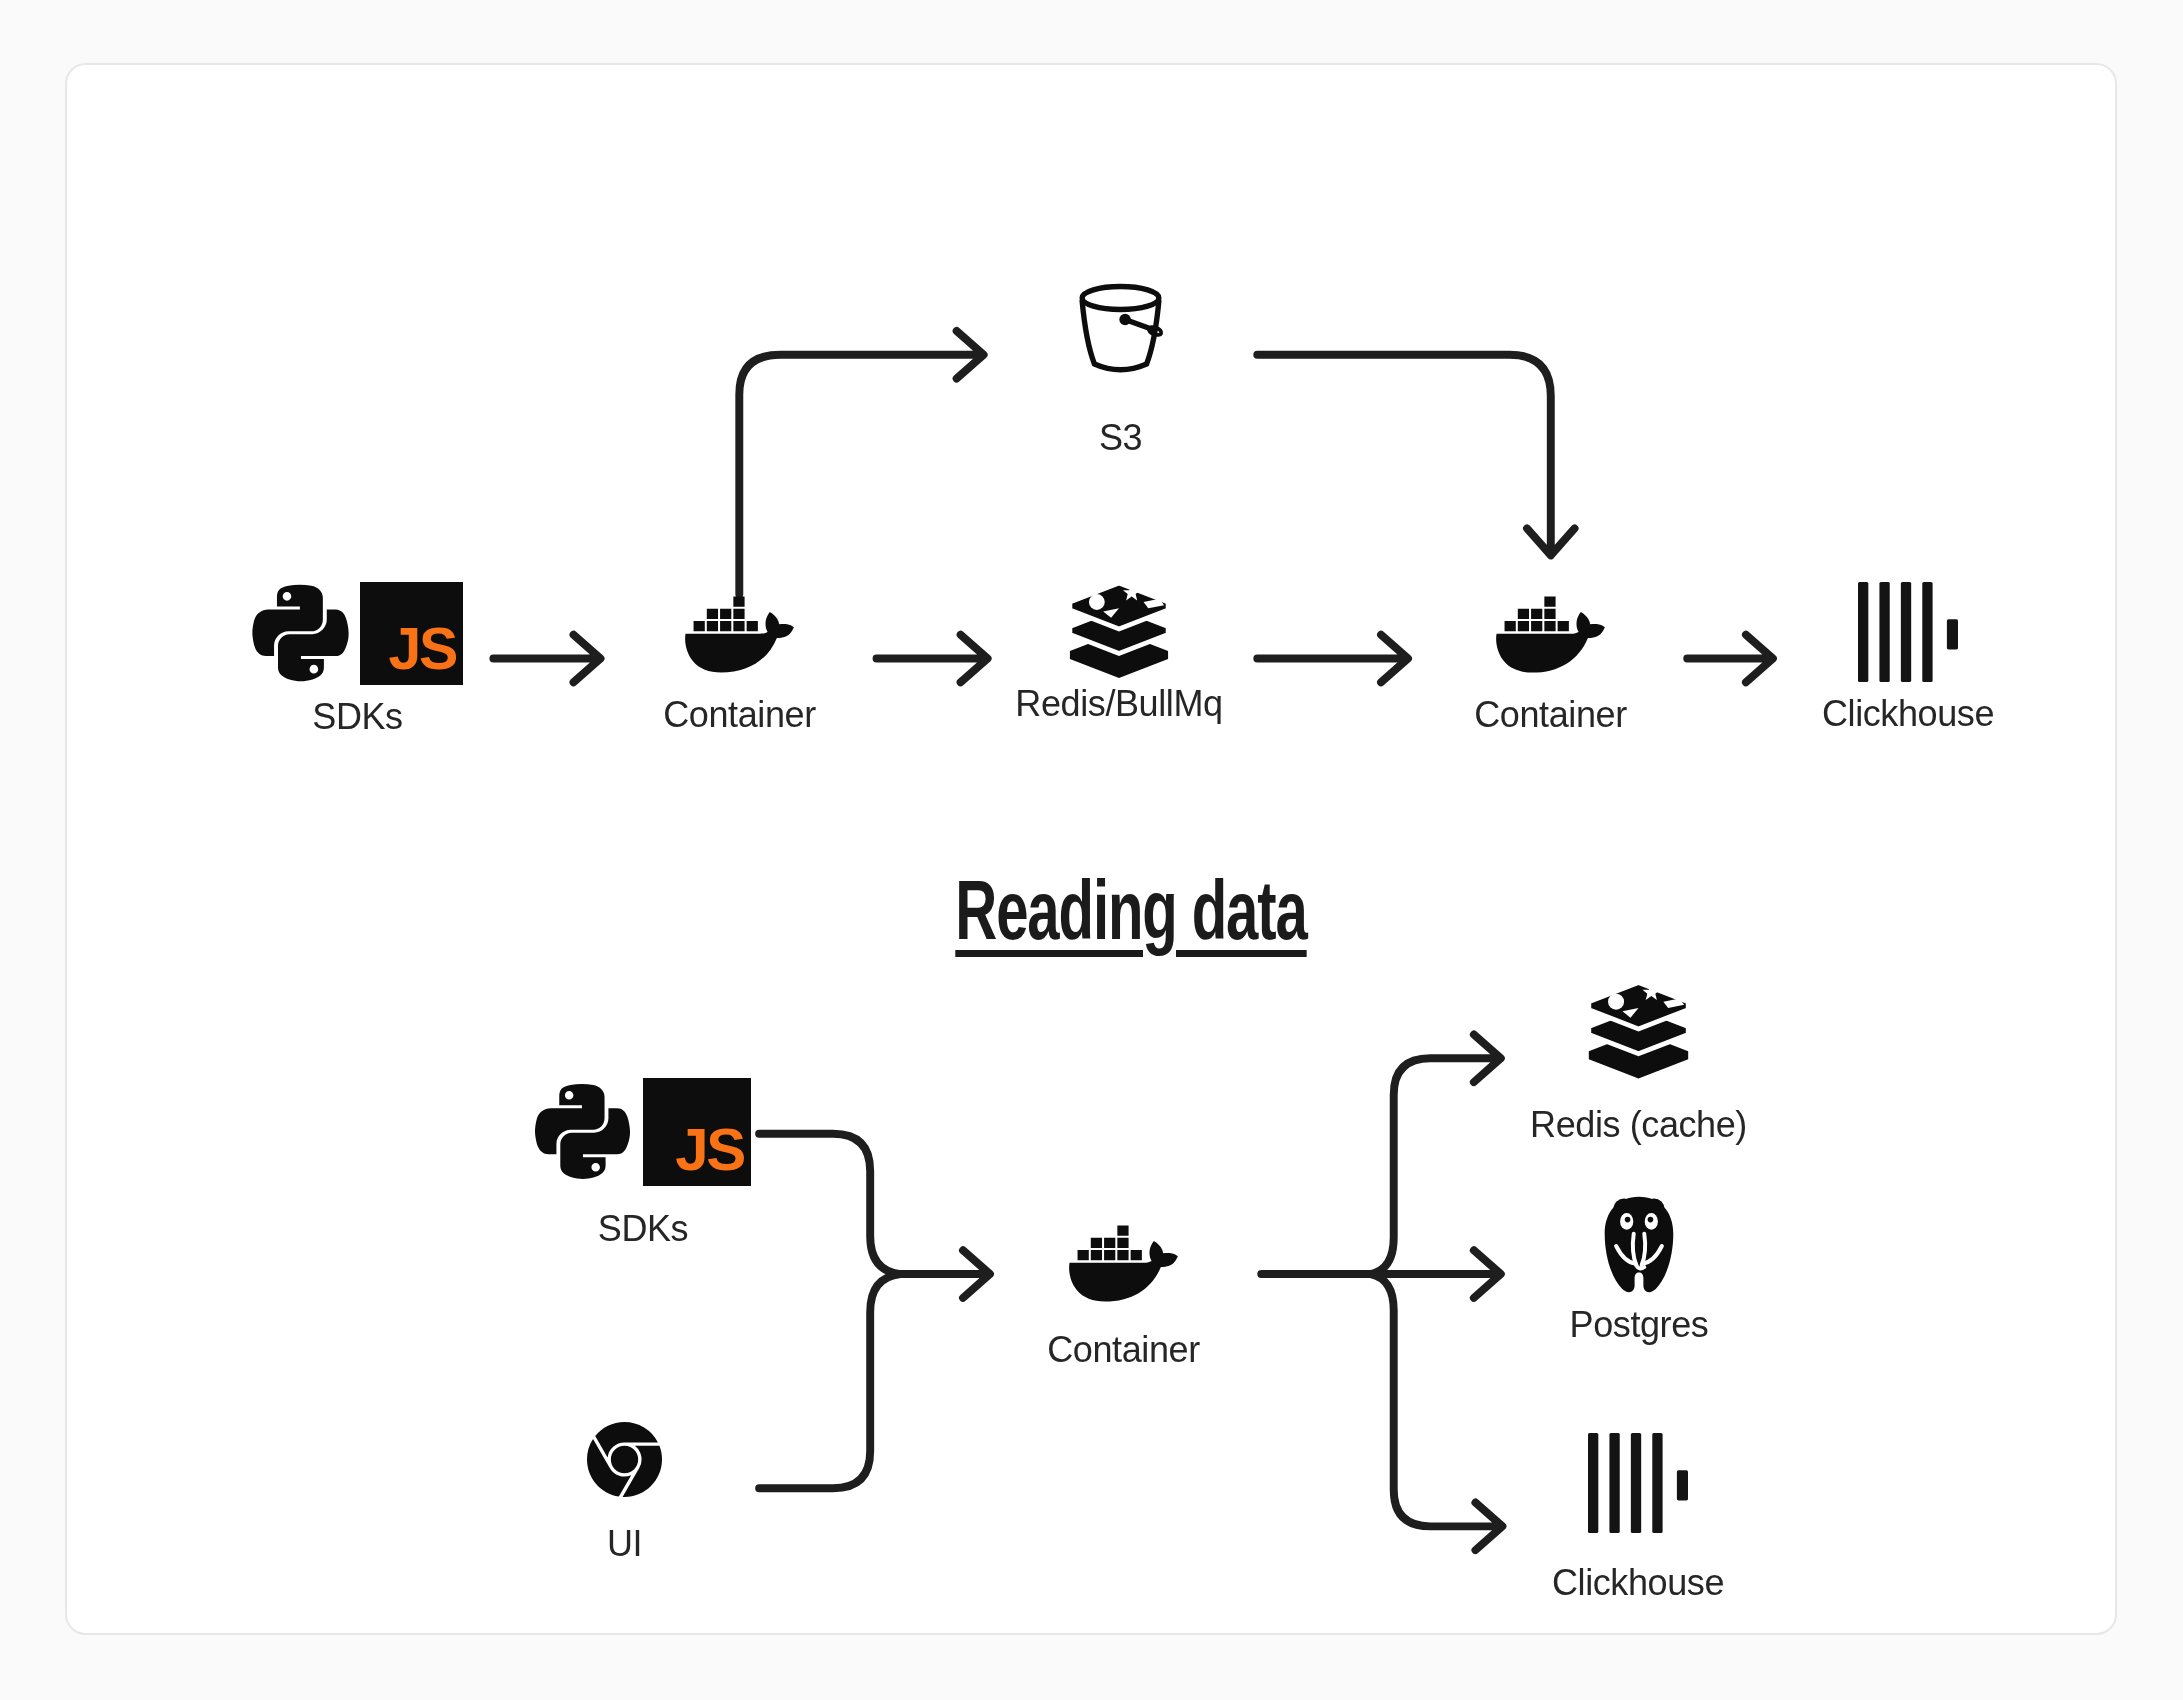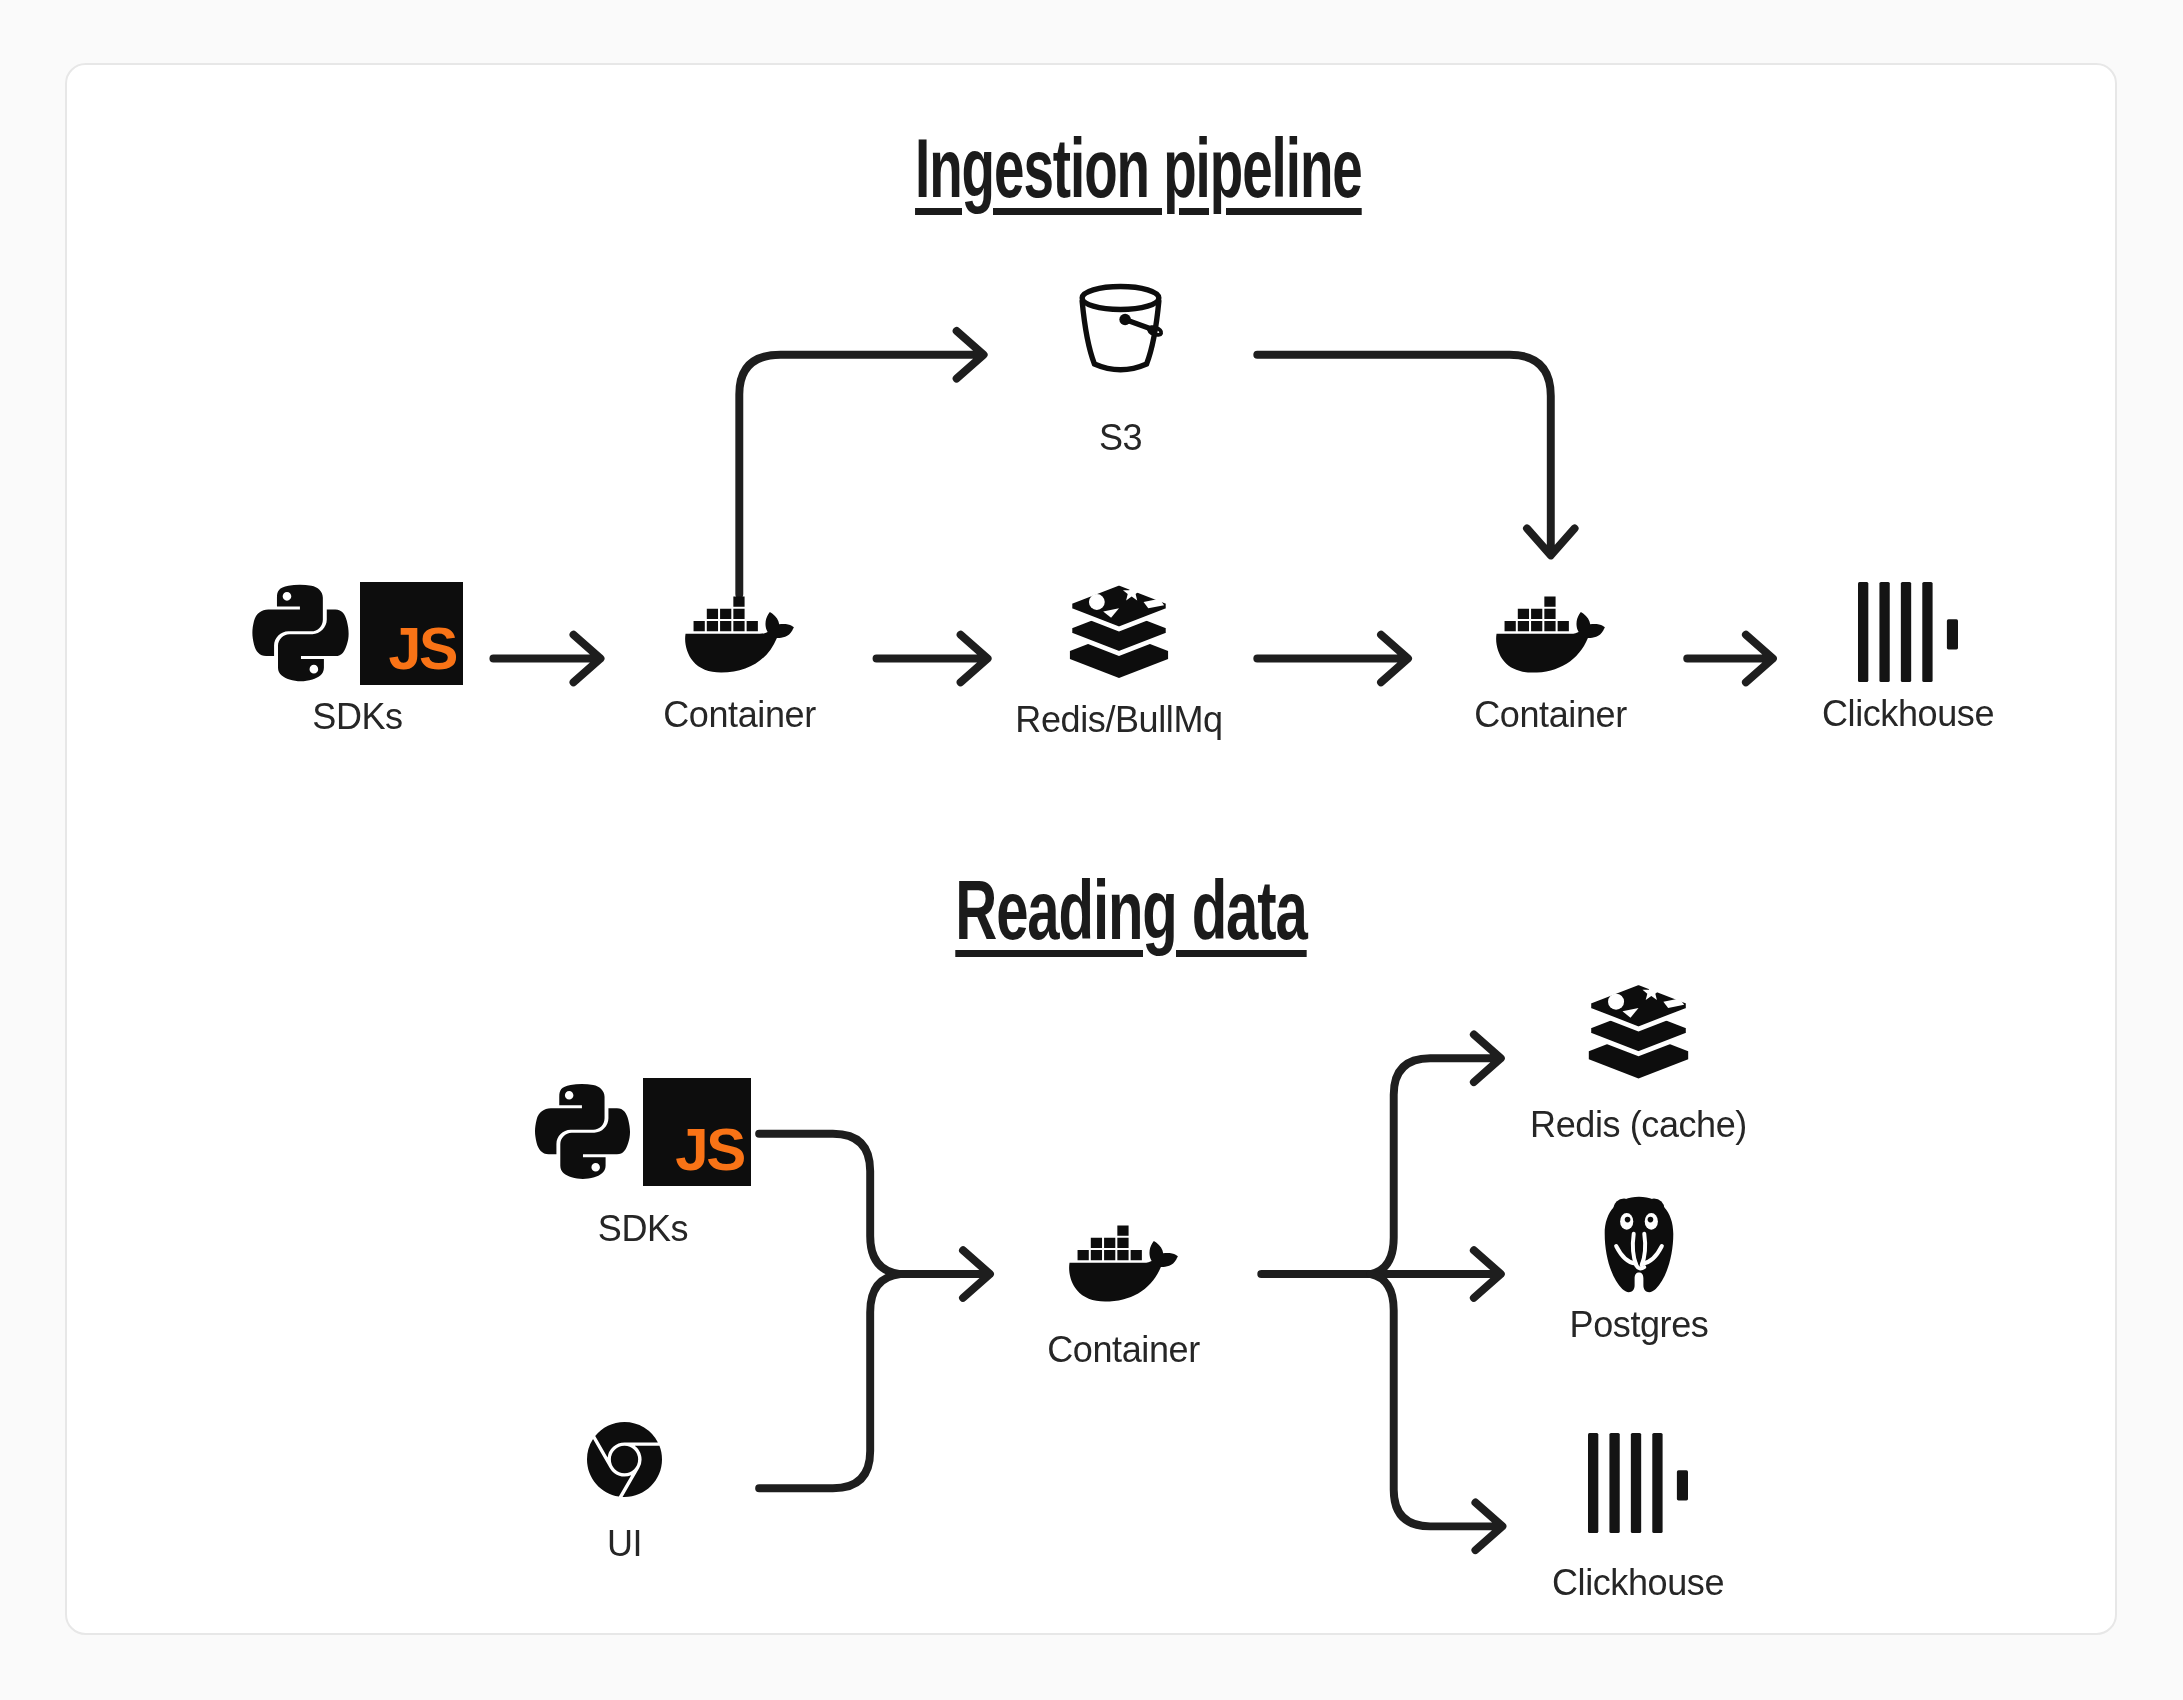--- a/index.html
+++ b/index.html
@@ -38,23 +38,20 @@
       <path d="M957,1429 H1050 Q1097,1429 1097,1476 V1558 Q1097,1602 1135,1606"></path>
       <path d="M957,1876 H1050 Q1097,1876 1097,1829 V1654 Q1097,1610 1135,1606"></path>
       <path d="M1128,1606 H1240 M1214,1576 L1248,1606 L1214,1636"></path>
       <path d="M1590,1606 H1732"></path>
       <path d="M1728,1606 Q1757,1600 1757,1560 V1380 Q1757,1334 1803,1334 H1884 M1858,1304 L1892,1334 L1858,1364"></path>
       <path d="M1728,1606 H1884 M1858,1576 L1892,1606 L1858,1636"></path>
       <path d="M1728,1606 Q1757,1612 1757,1652 V1878 Q1757,1924 1803,1924 H1886 M1860,1894 L1894,1924 L1860,1954"></path>
     </g>
   </svg>
 
-  <div class="section-title" style="left:742px;top:125px;">
-    <span class="t t-ing">Ingestion pipeline</span>
-  </div>
   <div class="section-title" style="left:734px;top:857px;margin-top:10px;">
     <span class="t t-read">Reading data</span>
   </div>
 
   <div class="node" style="left:248px;top:578px;width:219px;">
     <div class="icon-row" style="gap:11px;">
       <span>
         <svg width="97" height="110" viewBox="0 0 448 512" fill="#0d0d0d">
             <path d="M439.8 200.5c-7.7-30.9-22.3-54.2-53.4-54.2h-40.1v47.4c0 36.8-31.2 67.8-66.8 67.8H172.7c-29.2 0-53.4 25-53.4 54.3v101.8c0 29 25.2 46 53.4 54.3 33.8 9.9 66.3 11.7 106.8 0 26.9-7.8 53.4-23.5 53.4-54.3v-40.7H226.2v-13.6h160.2c31.1 0 42.6-21.7 53.4-54.2 11.2-33.5 10.7-65.7 0-108.6zM286.2 404c11.1 0 20.1 9.1 20.1 20.3 0 11.3-9 20.4-20.1 20.4-11 0-20.1-9.2-20.1-20.4.1-11.3 9.1-20.3 20.1-20.3zM167.8 248.1h106.8c29.7 0 53.4-24.5 53.4-54.3V91.9c0-29-24.4-50.7-53.4-55.6-35.8-5.9-74.7-5.6-106.8.1-45.2 8-53.4 24.7-53.4 55.6v40.7h106.9v13.6h-147c-31.1 0-58.3 18.7-66.8 54.2-9.8 40.7-10.2 66.1 0 108.6 7.6 31.6 25.7 54.2 56.8 54.2H101v-48.8c0-35.3 30.5-66.4 66.8-66.4zm-6.7-142.6c-11.1 0-20.1-9.1-20.1-20.3.1-11.3 9-20.4 20.1-20.4 11 0 20.1 9.2 20.1 20.4 0 11.2-9 20.3-20.1 20.3z"></path>
           </svg>
@@ -80,21 +77,21 @@
       <svg width="108" height="95" viewBox="0 0 136 120">
         <path d="M6,86 L68,62 L130,86 L130,96 L68,120 L6,96 Z" fill="#0d0d0d"></path>
         <path d="M6,55 L68,31 L130,55 L130,65 L68,89 L6,65 Z" fill="#0d0d0d" stroke="#ffffff" stroke-width="6"></path>
         <path d="M6,24 L68,0 L130,24 L130,34 L68,58 L6,34 Z" fill="#0d0d0d" stroke="#ffffff" stroke-width="6"></path>
         <circle cx="40" cy="24" r="10" fill="#ffffff"></circle>
         <polygon points="84,2 87,9 95,9 89,14 91,22 84,17 77,22 79,14 73,9 81,9" fill="#ffffff"></polygon>
         <polygon points="99,24 119,20 125,28 105,32" fill="#ffffff"></polygon>
         <polygon points="48,36 68,32 58,44" fill="#ffffff"></polygon>
       </svg>
     </span>
-    <div class="node-label" style="margin-top:21px;">Redis/BullMq</div>
+    <div class="node-label" style="margin-top:5px;">Redis/BullMq</div>
   </div>
 
   <div class="node" style="left:1076px;top:280px;width:89px;gap:29px;">
     <span>
       <svg width="89" height="102" viewBox="0 0 116 130">
         <g stroke="#0d0d0d" fill="none" stroke-width="7" stroke-linecap="round">
           <ellipse cx="58" cy="22" rx="50" ry="15"></ellipse>
           <path d="M8,26 C11,58 17,90 24,108 Q58,123 92,108 C99,90 105,58 108,26"></path>
           <path d="M64,50 L100,63"></path>
           <ellipse cx="103" cy="65" rx="8.5" ry="4.5" transform="rotate(20 103 65)" stroke-width="5"></ellipse>

